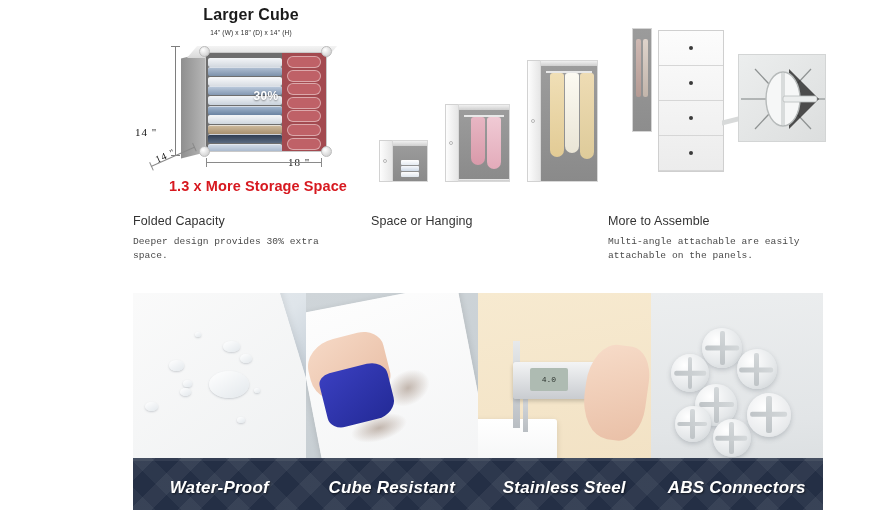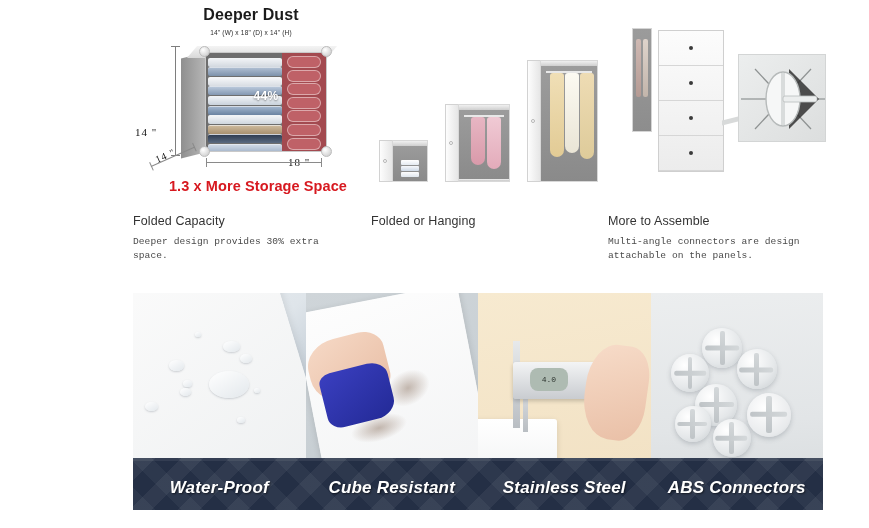--- a/index.html
+++ b/index.html
@@ -227,21 +227,21 @@
     background: linear-gradient(180deg,#ffffff,#e9ebec); border-radius: 3px;
     box-shadow: 0 2px 6px rgba(0,0,0,.12);
   }
   .caliper {
     position: absolute; left: 20%; top: 32%; width: 62%; height: 17%;
     background: linear-gradient(180deg,#f3f4f5,#c9ccd0); border-radius: 3px;
     box-shadow: 0 2px 4px rgba(0,0,0,.2);
   }
   .caliper .screen {
     position: absolute; left: 16%; top: 16%; width: 36%; height: 62%;
-    background: linear-gradient(180deg,#b9c4bd,#9fae a6); background: #aebbb2; border-radius: 8px;
+    background: linear-gradient(180deg,#b9c4bd,#9fae a6); background: #aebbb2; border-radius: 2px;
     color: #2c332e; font-family: "Liberation Mono", monospace; font-size: 8px;
     display: flex; align-items: center; justify-content: center;
   }
   .jaw { position: absolute; background: linear-gradient(180deg,#e7e9eb,#b9bec3); }
   .hand2 {
     position: absolute; right: 2%; top: 24%; width: 36%; height: 44%;
     background: linear-gradient(160deg,#f7dcc9,#e9bfa6); border-radius: 44% 34% 38% 46%;
     transform: rotate(8deg);
   }
 
@@ -278,21 +278,21 @@
     letter-spacing: .2px; text-shadow: 1px 1px 2px rgba(0,0,0,.55);
     z-index: 2;
     margin-top: 8px;
   }
 </style>
 </head>
 <body>
 
 <div class="page">
 
-  <div class="hero-title">Deeper Dust</div>
+  <div class="hero-title">Larger Cube</div>
   <div class="hero-sub">14" (W) x 18" (D) x 14" (H)</div>
 
   <div class="cube-wrap">
     <div class="dim-v">14 "</div>
     <div class="dim-v-line"></div>
 
     <div class="cube">
       <div class="cube-side"></div>
       <div class="cube-top"></div>
       <div class="cube-front">
@@ -310,21 +310,21 @@
           </div>
         <div class="red-zone" id="redzone">
             <i style="top: 3px;"></i>
             <i style="top: 16.6px;"></i>
             <i style="top: 30.2px;"></i>
             <i style="top: 43.8px;"></i>
             <i style="top: 57.4px;"></i>
             <i style="top: 71px;"></i>
             <i style="top: 84.6px;"></i>
           </div>
-        <div class="pct">44%</div>
+        <div class="pct">30%</div>
       </div>
       <div class="corner" style="left:18px;  top:2px;"></div>
       <div class="corner" style="left:140px; top:2px;"></div>
       <div class="corner" style="left:18px;  top:102px;"></div>
       <div class="corner" style="left:140px; top:102px;"></div>
     </div>
 
     <div class="dim-h">18 "</div>
     <div class="dim-h-line"></div>
     <div class="dim-d">14 "</div>
@@ -403,25 +403,25 @@
       </svg>
     </div>
   </div>
 
   <div class="features">
     <div class="feat" style="left:0; width:225px;">
       <div class="feat-title">Folded Capacity</div>
       <div class="feat-desc">Deeper design provides 30% extra space.</div>
     </div>
     <div class="feat" style="left:238px; width:220px;">
-      <div class="feat-title">Folded or Hanging</div>
+      <div class="feat-title">Space or Hanging</div>
     </div>
     <div class="feat" style="left:475px; width:210px;">
       <div class="feat-title">More to Assemble</div>
-      <div class="feat-desc">Multi-angle connectors are design attachable on the panels.</div>
+      <div class="feat-desc">Multi-angle attachable are easily attachable on the panels.</div>
     </div>
   </div>
 
   <div class="strip">
 
     <div class="tile t1">
       <div class="sheet"></div>
       <div class="drop" style="left:44%; top:36%; width:40px; height:27px;"></div>
       <div class="drop" style="left:52%; top:22%; width:17px; height:11px;"></div>
       <div class="drop" style="left:62%; top:28%; width:12px; height:9px;"></div>

